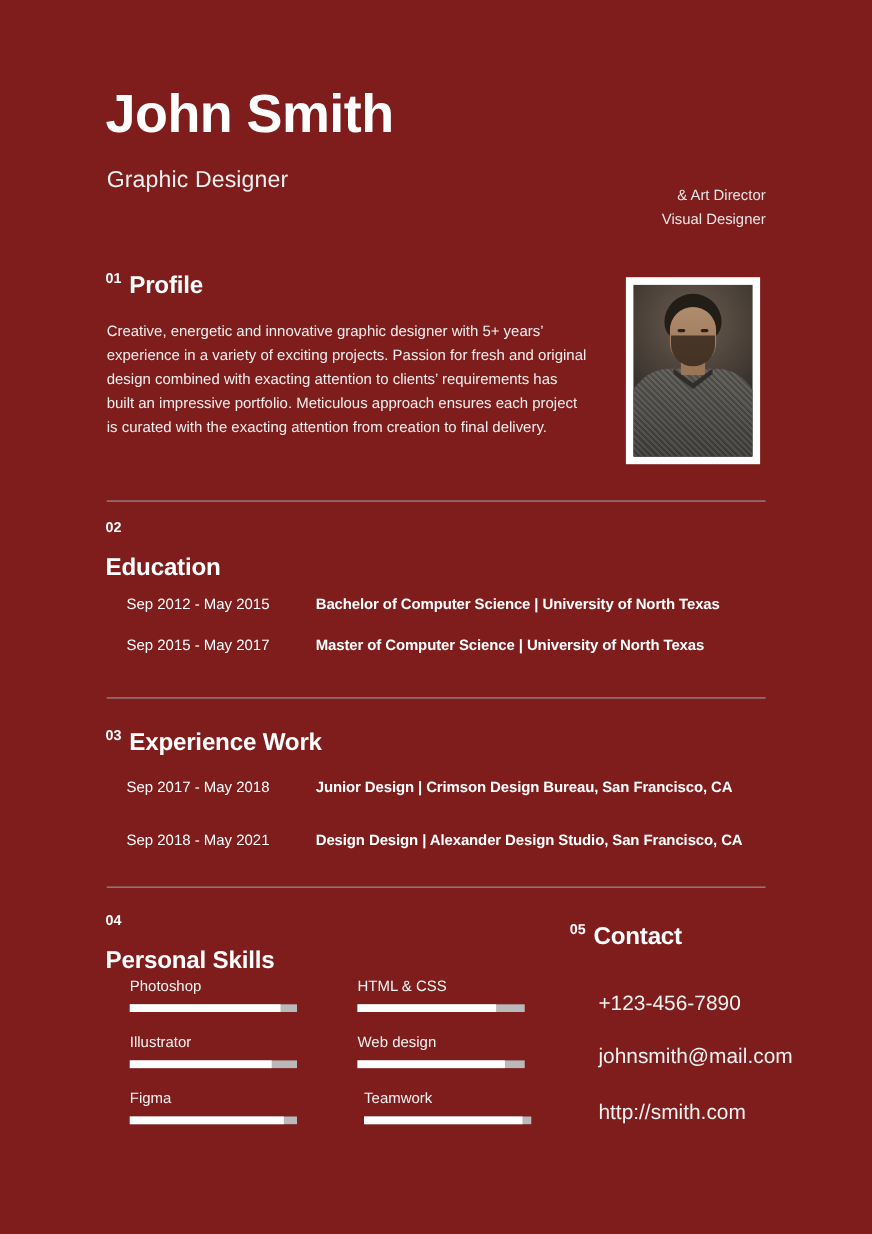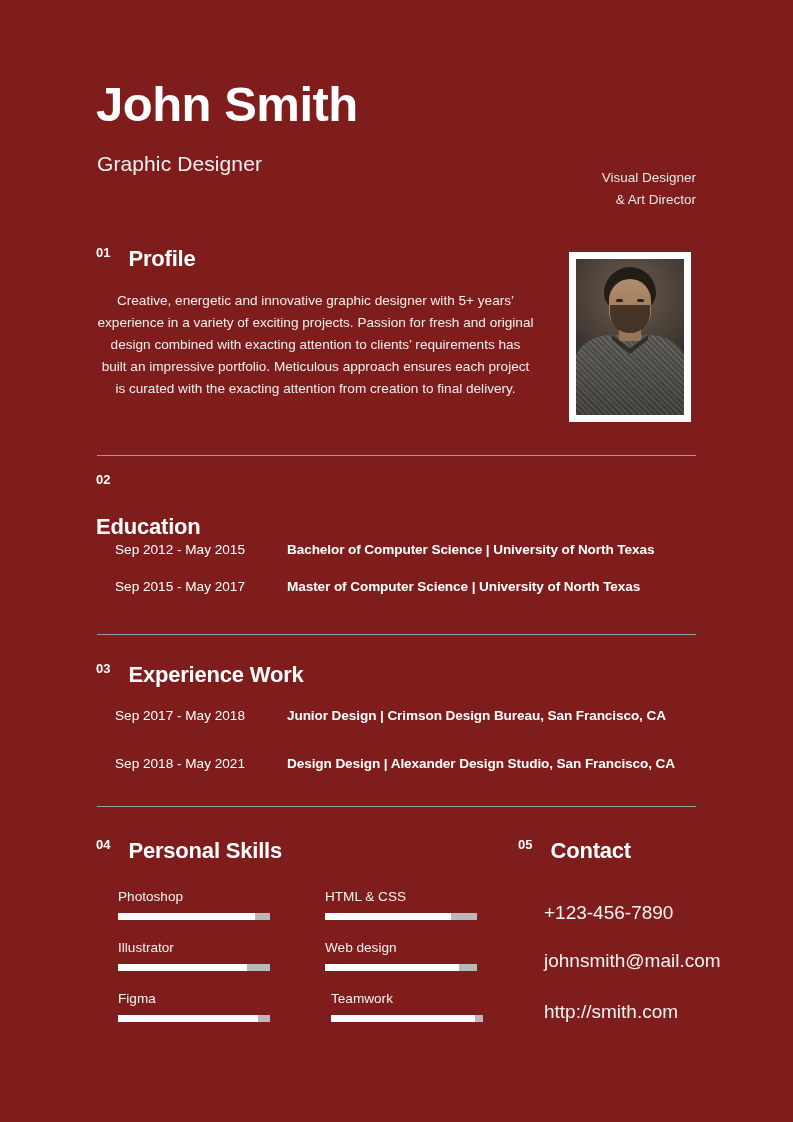--- a/index.html
+++ b/index.html
@@ -56,21 +56,21 @@
     line-height: 1.6;
     color: #e6e6e6;
     font-weight: 500;
   }
 
   
   .section-head {
     position: absolute;
     display: flex;
     align-items: baseline;
-    gap: 18px;
+    gap: 7px;
   }
   .sec-num {
     font-size: 13px;
     font-weight: 600;
     color: #ffffff;
     position: relative;
     top: -9px;
   }
   .sec-title {
     font-size: 22px;
@@ -82,21 +82,20 @@
   
   #head-profile { left: 0px; top: 246px; }
   .profile-text {
     position: absolute;
     left: 1px;
     top: 290px;
     width: 437px;
     font-size: 13.6px;
     line-height: 1.62;
     color: #efefef;
-    text-align: center;
   }
   .photo-frame {
     position: absolute;
     left: 473px;
     top: 252px;
     width: 122px;
     height: 170px;
     background: #ffffff;
     padding: 7px;
     box-sizing: border-box;
@@ -200,21 +199,21 @@
     color: #ffffff;
     font-weight: bold;
     letter-spacing: -0.1px;
   }
   #edu-0 { left: 19px; top: 542px; }
   #edu-1 { left: 19px; top: 579px; justify-content: flex-end; }
   #exp-0 { left: 19px; top: 708px; }
   #exp-1 { left: 19px; top: 756px; }
 
   
-  #head-skills { left: 0px; top: 838px; }
+  #head-skills { left: 0px; top: 838px; flex-direction: column; }
   #head-contact { left: 422px; top: 838px; }
 
   .skill {
     position: absolute;
     width: 152px;
   }
   .skill-name {
     font-size: 13.6px;
     color: #f2f2f2;
     margin-bottom: 9px;
@@ -249,22 +248,22 @@
 </style>
 </head>
 <body>
 
 <div class="page">
   <div class="content">
 
     <div class="name">John Smith</div>
     <div class="role">Graphic Designer</div>
     <div class="tagline">
+      <div>&amp; Art Director</div>
       <div>Visual Designer</div>
-      <div>&amp; Art Director</div>
     </div>
 
     <div class="section-head" id="head-profile">
       <span class="sec-num">01</span>
       <span class="sec-title">Profile</span>
     </div>
     <div class="profile-text">Creative, energetic and innovative graphic designer with 5+ years’ experience in a variety of exciting projects. Passion for fresh and original design combined with exacting attention to clients’ requirements has built an impressive portfolio. Meticulous approach ensures each project is curated with the exacting attention from creation to final delivery.</div>
 
     <div class="photo-frame">
       <div class="photo">

